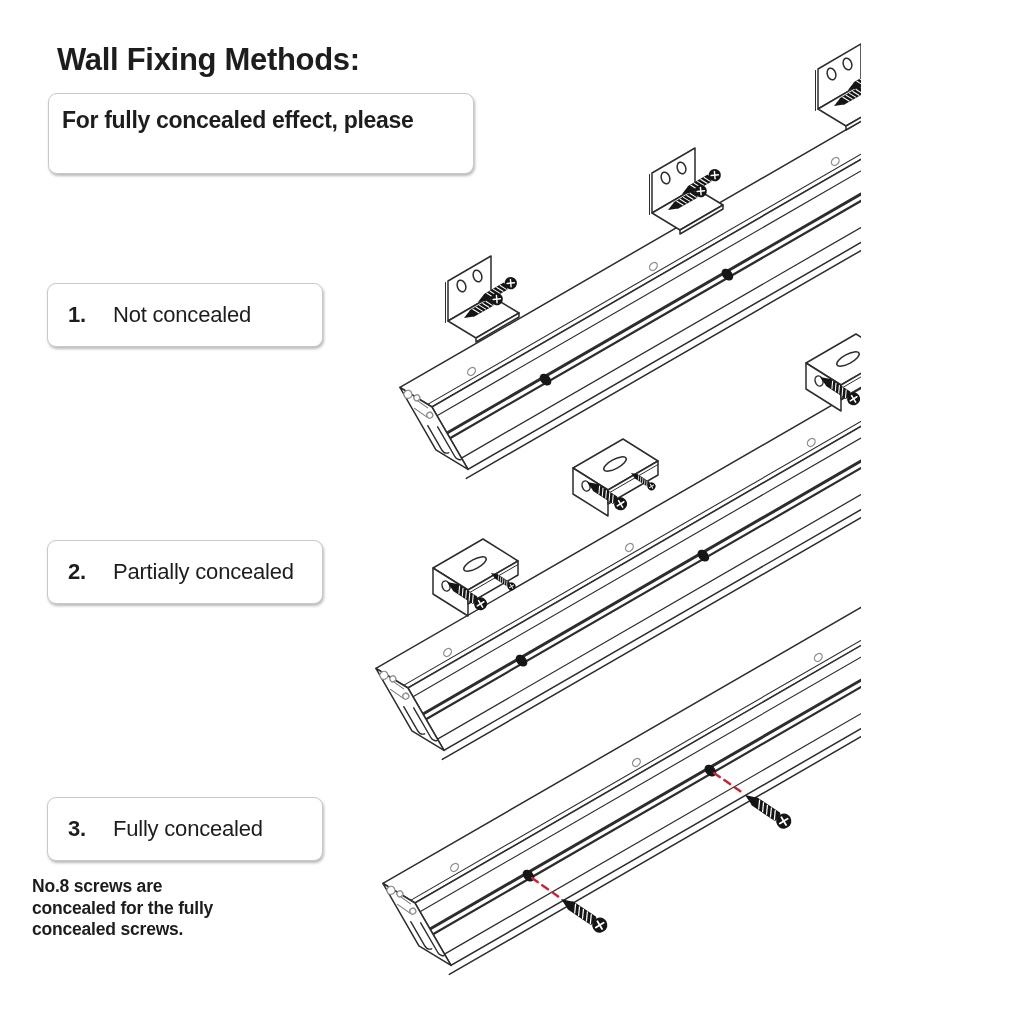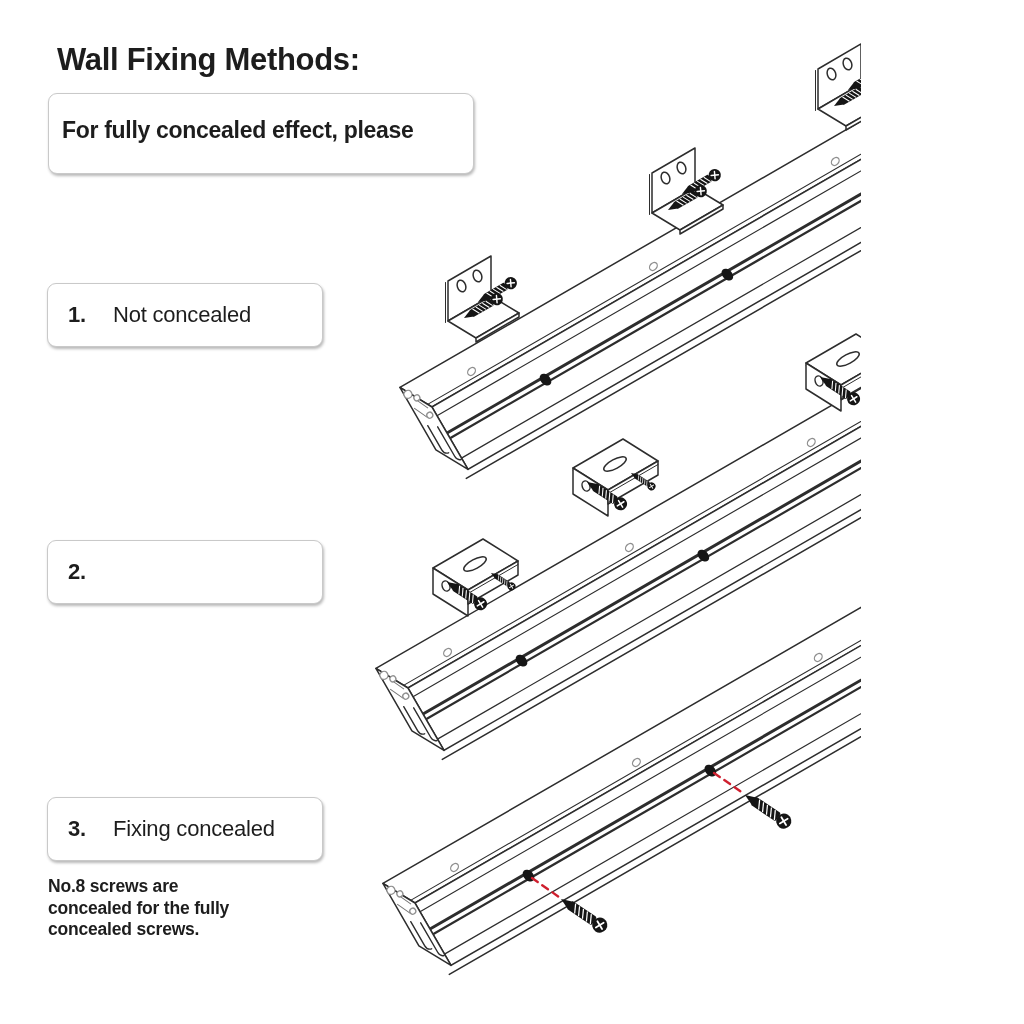--- a/index.html
+++ b/index.html
@@ -26,34 +26,34 @@
     position:absolute;left:57px;top:42px;z-index:2;
     font-size:31px;font-weight:700;letter-spacing:-0.3px;
   }
   .card{
     position:absolute;z-index:2;background:#ffffff;
     border:1px solid var(--box-border);border-radius:9px;
     box-shadow:1px 2px 3px rgba(0,0,0,0.28);
   }
   .intro-box{
     left:48px;top:93px;width:426px;min-height:81px;
-    padding:21px 14px 10px 13px;
+    padding:11px 14px 10px 13px;
     font-size:23px;font-weight:700;line-height:30px;letter-spacing:-0.3px;
   }
   .intro-box span{display:block;}
   .method-box{
     left:47px;width:276px;height:64px;
     display:flex;align-items:center;padding-left:20px;
     font-size:22px;letter-spacing:-0.2px;white-space:nowrap;
   }
   .method-box .num{font-weight:700;margin-right:7px;}
   .method-box .lbl{font-weight:400;margin-left:20px;}
   #method-1{top:283px;} #method-2{top:540px;} #method-3{top:797px;}
   .footnote{
-    position:absolute;left:48px;top:876px;width:210px;z-index:2;
+    position:absolute;left:32px;top:876px;width:210px;z-index:2;
     font-size:17.5px;font-weight:700;line-height:21.5px;letter-spacing:-0.2px;
   }
   .footnote span{display:block;}
   .brand-logo{
     position:absolute;left:946px;top:948px;width:59px;height:59px;z-index:2;
     border:3px solid var(--accent-red);border-radius:50%;background:#fff;
     display:flex;align-items:center;justify-content:center;
     font-size:27px;font-weight:900;font-style:italic;letter-spacing:-1.5px;
     padding-bottom:2px;
   }
@@ -177,25 +177,26 @@
     <span>For fully concealed effect, please</span>
   </div>
 
   <div class="card method-box" id="method-1">
     <span class="num">1.</span>
     <span class="lbl">Not concealed</span>
   </div>
 
   <div class="card method-box" id="method-2">
     <span class="num">2.</span>
+    <span class="lbl">Partially concealed</span>
   </div>
 
   <div class="card method-box" id="method-3">
     <span class="num">3.</span>
-    <span class="lbl">Fixing concealed</span>
+    <span class="lbl">Fully concealed</span>
   </div>
 
   <div class="footnote">
     <span>No.8 screws are</span>
     <span>concealed for the fully</span>
     <span>concealed screws.</span>
   </div>
 
   <div class="brand-logo">
     <span class="d1">D</span>

